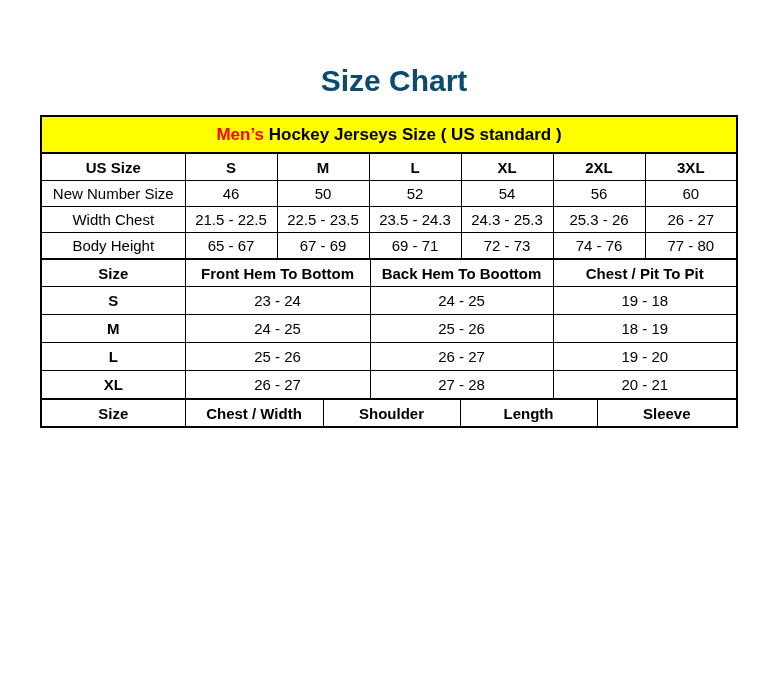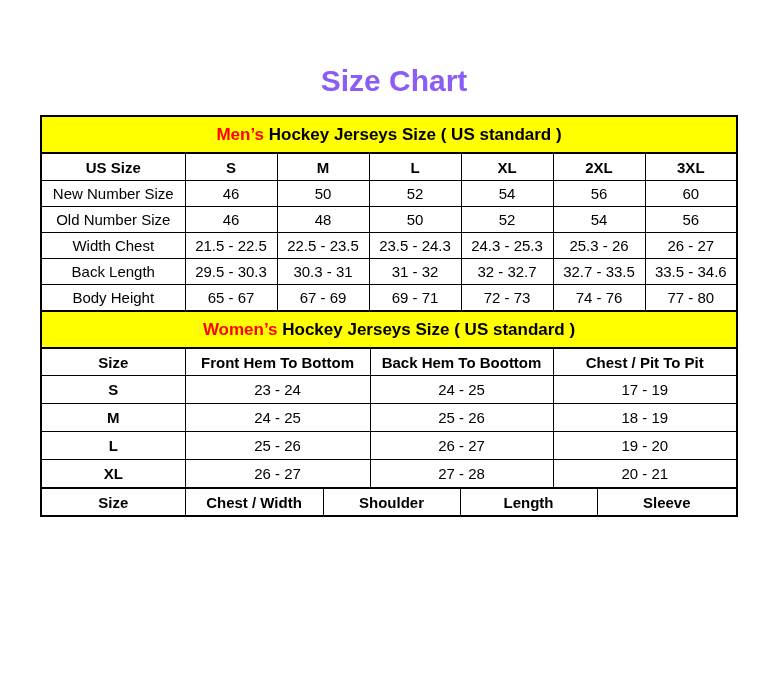--- a/index.html
+++ b/index.html
@@ -1,18 +1,18 @@
 <!DOCTYPE html>
 <html><head>
 <meta charset="utf-8">
 <style>
   html,body{margin:0;padding:0;background:#ffffff;}
   body{font-family:"Liberation Sans",sans-serif;color:#000;}
   .page{width:776px;height:692px;overflow:hidden;background:#ffffff;}
-  .title{margin:64px 0 0 12px;text-align:center;font-size:30px;font-weight:bold;color:#8b5cf6;}
+  .title{margin:64px 0 0 12px;text-align:center;font-size:30px;font-weight:bold;color:#0c4a6e;}
   .tables{width:696px;margin:17px auto 0 auto;}
   table.size-table{border-collapse:collapse;table-layout:fixed;width:696px;border:2px solid #000;}
   table.size-table + table.size-table{margin-top:-2px;}
   th,td{border:1px solid #000;text-align:center;vertical-align:middle;padding:0 2px;overflow:hidden;white-space:nowrap;}
   .band-row th{background:#FFFF00;height:35px;font-size:17px;font-weight:bold;border:2px solid #000;}
   .hl{color:#FF0000;}
   .col-head-row th{height:26px;font-size:15px;font-weight:bold;margin-top:47px;}
   tbody td{height:25px;font-size:15px;font-weight:normal;}
   #womens tbody td{height:27px;}
   #youth tbody td{height:26px;}
@@ -57,45 +57,27 @@
           <tr>
             <td class="row-label">New Number Size</td>
             <td>46</td>
             <td>50</td>
             <td>52</td>
             <td>54</td>
             <td>56</td>
             <td>60</td>
           </tr>
           <tr>
-            <td class="row-label">Old Number Size</td>
-            <td>46</td>
-            <td>48</td>
-            <td>50</td>
-            <td>52</td>
-            <td>54</td>
-            <td>56</td>
-          </tr>
-          <tr>
             <td class="row-label">Width Chest</td>
             <td>21.5 - 22.5</td>
             <td>22.5 - 23.5</td>
             <td>23.5 - 24.3</td>
             <td>24.3 - 25.3</td>
             <td>25.3 - 26</td>
             <td>26 - 27</td>
-          </tr>
-          <tr>
-            <td class="row-label">Back Length</td>
-            <td>29.5 - 30.3</td>
-            <td>30.3 - 31</td>
-            <td>31 - 32</td>
-            <td>32 - 32.7</td>
-            <td>32.7 - 33.5</td>
-            <td>33.5 - 34.6</td>
           </tr>
           <tr>
             <td class="row-label">Body Height</td>
             <td>65 - 67</td>
             <td>67 - 69</td>
             <td>69 - 71</td>
             <td>72 - 73</td>
             <td>74 - 76</td>
             <td>77 - 80</td>
           </tr>
@@ -103,36 +85,33 @@
     </table>
 
     <table class="size-table" id="womens">
       <colgroup>
         <col class="w144">
           <col class="w185">
           <col class="w183">
           <col class="w184">
       </colgroup>
       <thead>
-        <tr class="band-row">
-          <th colspan="4"><span class="hl">Women’s</span><span> Hockey Jerseys Size ( US standard )</span></th>
-        </tr>
         <tr class="col-head-row">
             <th>Size</th>
             <th>Front Hem To Bottom</th>
             <th>Back Hem To <span class="misspell">Boottom</span></th>
             <th>Chest / Pit To Pit</th>
           </tr>
       </thead>
       <tbody>
           <tr>
             <td class="row-label">S</td>
             <td>23 - 24</td>
             <td>24 - 25</td>
-            <td>17 - 19</td>
+            <td>19 - 18</td>
           </tr>
           <tr>
             <td class="row-label">M</td>
             <td>24 - 25</td>
             <td>25 - 26</td>
             <td>18 - 19</td>
           </tr>
           <tr>
             <td class="row-label">L</td>
             <td>25 - 26</td>

